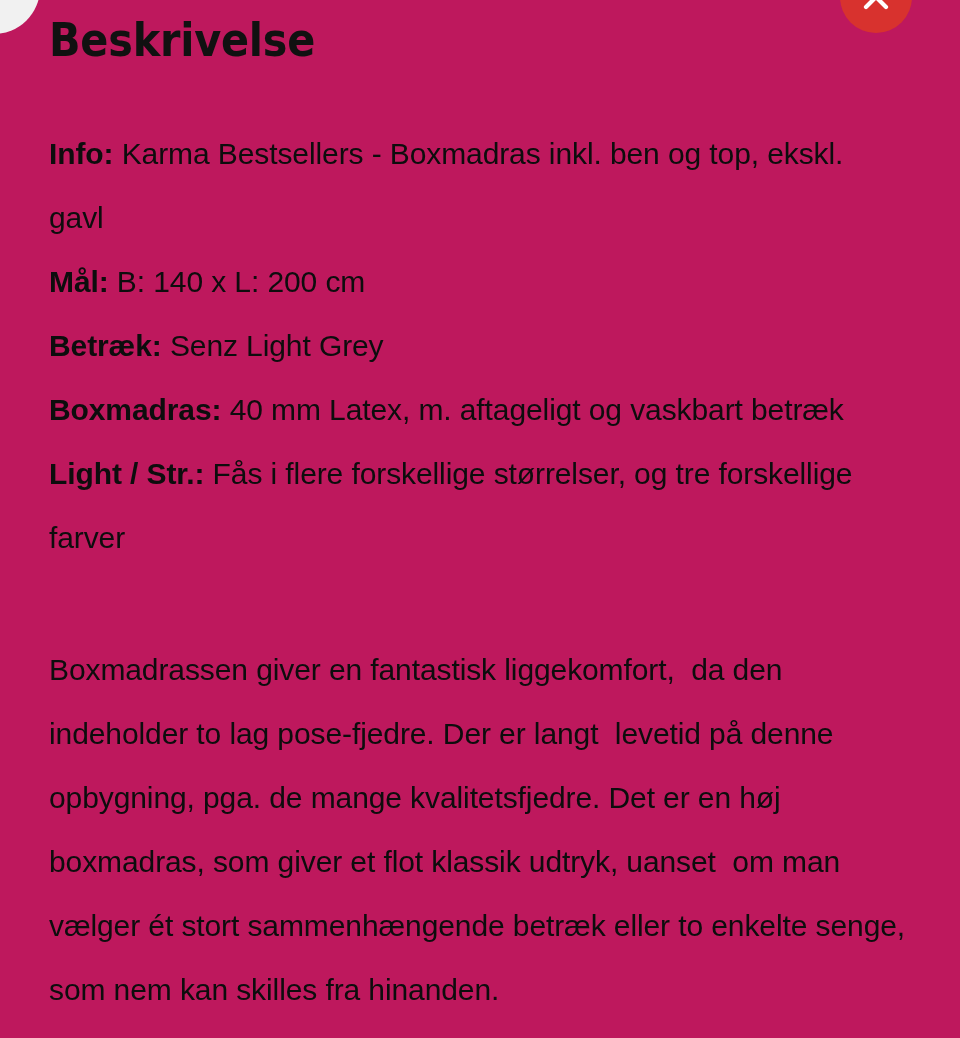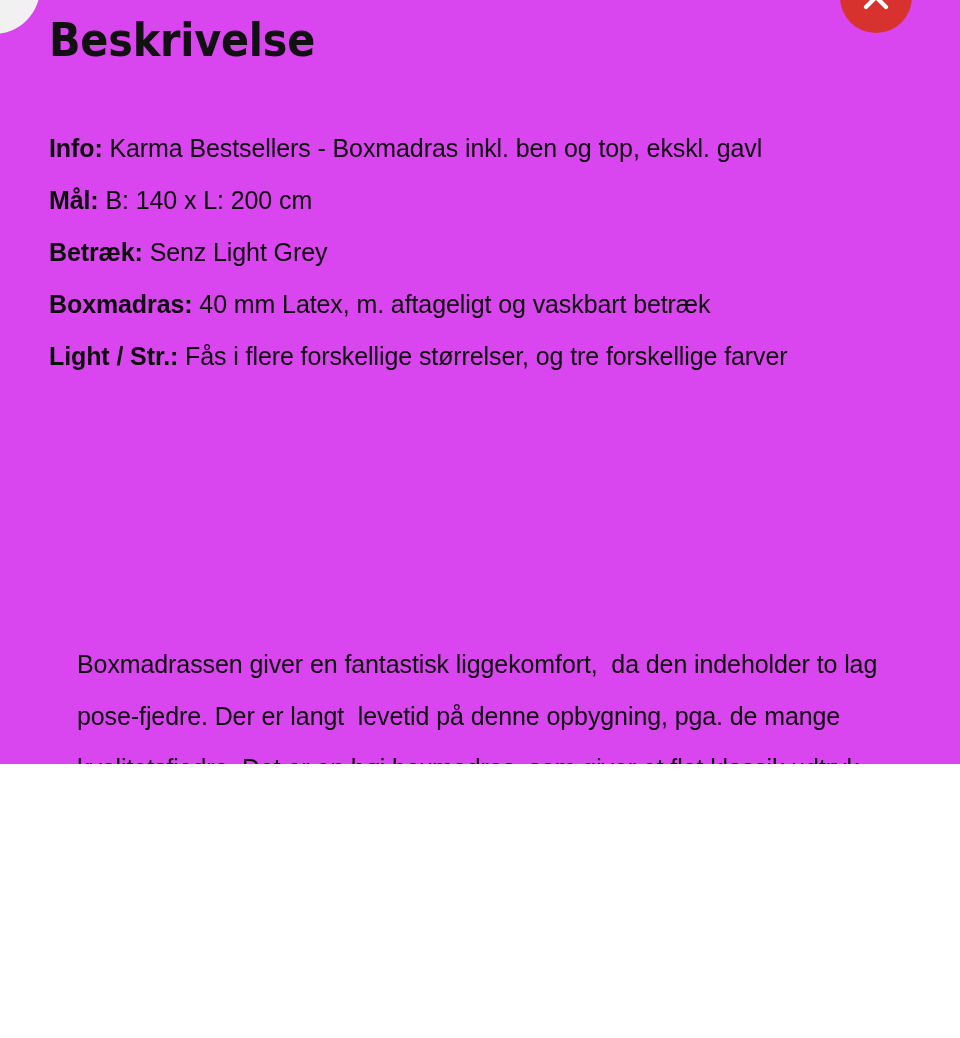--- a/index.html
+++ b/index.html
@@ -10,22 +10,22 @@
   }
 
   body {
     font-family: "Liberation Sans", "DejaVu Sans", sans-serif;
     -webkit-font-smoothing: antialiased;
   }
 
   #screen {
     position: relative;
     width: 960px;
-    height: 764px;
-    background: #d946ef;
+    height: 1038px;
+    background: #be185d;
     overflow: hidden;
     box-sizing: border-box;
   }
 
   
   .corner-tint {
     position: absolute;
     top: -26px;
     left: -30px;
     width: 70px;
@@ -87,29 +87,28 @@
     top: 122px;
     left: 0;
     width: 845px;
   }
 
   .body-block {
     position: absolute;
     top: 638px;
     left: 0;
     width: 860px;
-    margin-left: 28px;
   }
 
   .spec-line,
   .body-par {
     margin: 0;
     padding: 0;
-    font-size: 25px;
-    line-height: 52px;
+    font-size: 30px;
+    line-height: 64px;
     color: #0d0d0d;
     font-weight: 400;
     letter-spacing: -0.1px;
     white-space: pre-wrap;
     font-family: "Liberation Sans", "DejaVu Sans", sans-serif;
   }
 
   .spec-line .lbl {
     font-weight: 700;
   }

